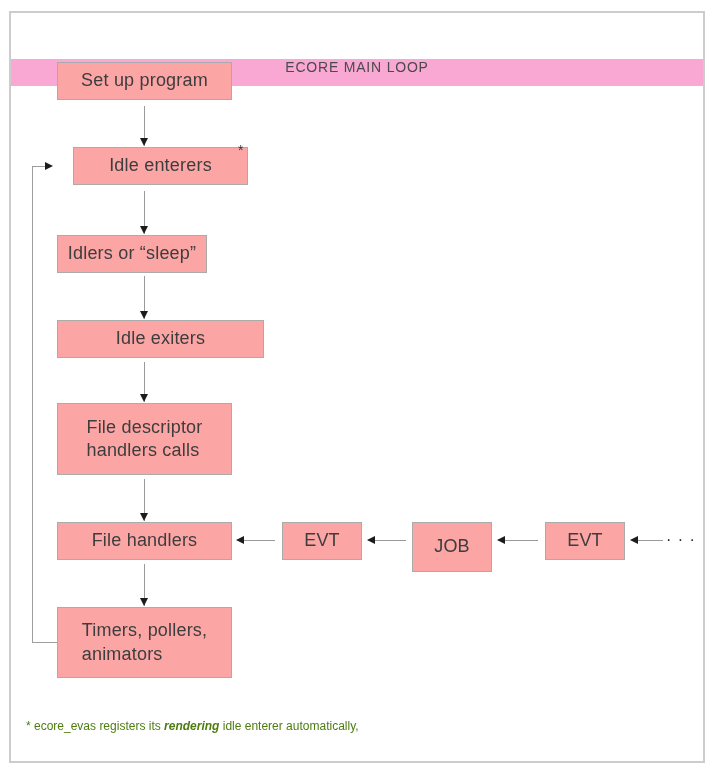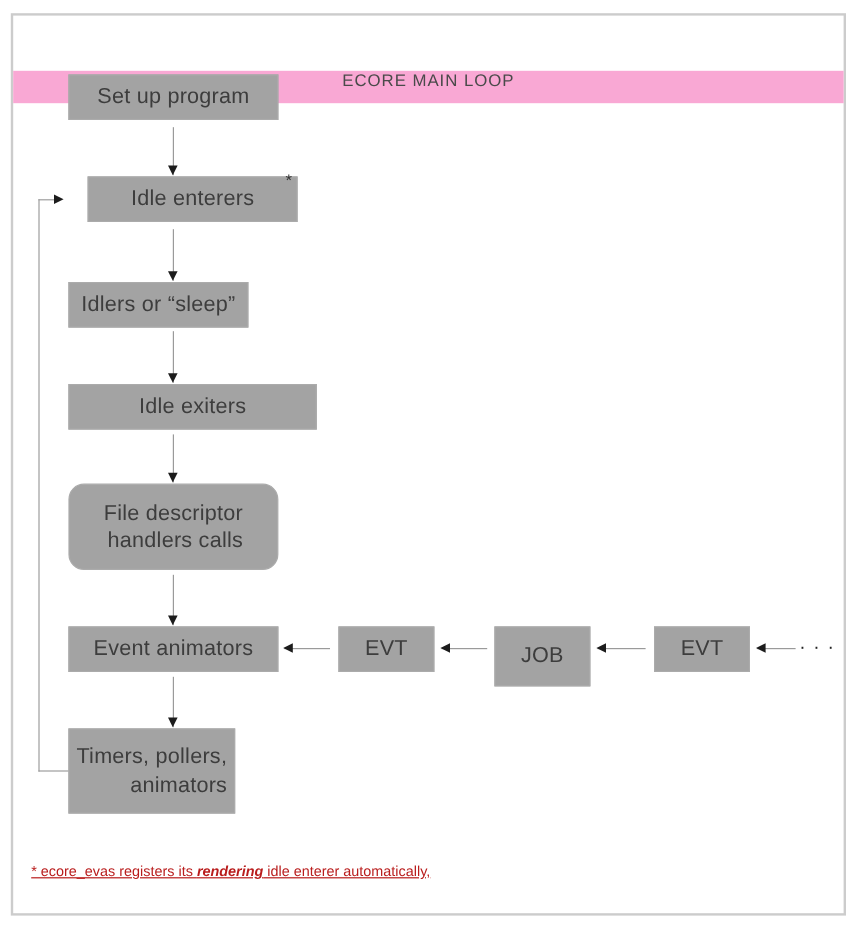--- a/index.html
+++ b/index.html
@@ -32,39 +32,39 @@
   }
   .titlebar .title {
     font-size: 14px;
     letter-spacing: 0.8px;
     color: #4a4a4a;
   }
   
   .node {
     position: absolute;
     box-sizing: border-box;
-    background: #a3a3a3;
+    background: #fca5a5;
     border: 1px solid #ababab;
     display: flex;
     align-items: center;
     justify-content: center;
-    text-align: right;
+    text-align: left;
     font-size: 18px;
     letter-spacing: 0.2px;
     color: #3d3d3d;
     white-space: pre-line;
     line-height: 1.3;
   }
   #n0 { left: 57px;  top: 62px;  width: 175px; height: 38px; }
   #n1 { left: 57px;  top: 147px; width: 175px; height: 38px; margin-left: 16px; }
   #n2 { left: 57px;  top: 235px; width: 150px; height: 38px; }
   #n3 { left: 57px;  top: 320px; width: 207px; height: 38px; }
-  #n4 { left: 57px;  top: 403px; width: 175px; height: 72px; border-radius: 13px; }
+  #n4 { left: 57px;  top: 403px; width: 175px; height: 72px; }
   #n5 { left: 57px;  top: 522px; width: 175px; height: 38px; }
-  #n6 { left: 57px;  top: 607px; width: 139px; height: 71px; }
+  #n6 { left: 57px;  top: 607px; width: 175px; height: 71px; }
   #c0 { left: 282px; top: 522px; width: 80px;  height: 38px; }
   #c1 { left: 412px; top: 522px; width: 80px;  height: 50px; }
   #c2 { left: 545px; top: 522px; width: 80px;  height: 38px; }
 
   
   .varrow {
     position: absolute;
     width: 1px;
     background: #9a9a9a;
   }
@@ -130,42 +130,41 @@
     font-size: 16px;
     letter-spacing: 1px;
     color: #222222;
   }
   .footnote {
     position: absolute;
     left: 21px; top: 718px;
     width: 440px;
     font-size: 12px;
     line-height: 16.5px;
-    color: #b91c1c;
-    text-decoration: underline;
+    color: #4d7c0f;
   }
   .footnote .fn-line1 { text-indent: 5px; }
   .footnote .em { font-weight: bold; font-style: italic; }
 </style>
 </head>
 <body>
 
 <div class="frame">
   <div class="titlebar">
     <span class="title">ECORE MAIN LOOP</span>
   </div>
 </div>
 
 <div class="node" id="n0">Set up program</div>
 <div class="node" id="n1">Idle enterers</div>
 <div class="node" id="n2">Idlers or “sleep”</div>
 <div class="node" id="n3">Idle exiters</div>
 <div class="node" id="n4">File descriptor
 handlers calls</div>
-<div class="node" id="n5">Event animators</div>
+<div class="node" id="n5">File handlers</div>
 <div class="node" id="n6">Timers, pollers,
 animators</div>
 
 <span class="asterisk">*</span>
 
 <div class="node" id="c0">EVT</div>
 <div class="node" id="c1">JOB</div>
 <div class="node" id="c2">EVT</div>
 <span class="ellipsis">· · ·</span>
 

